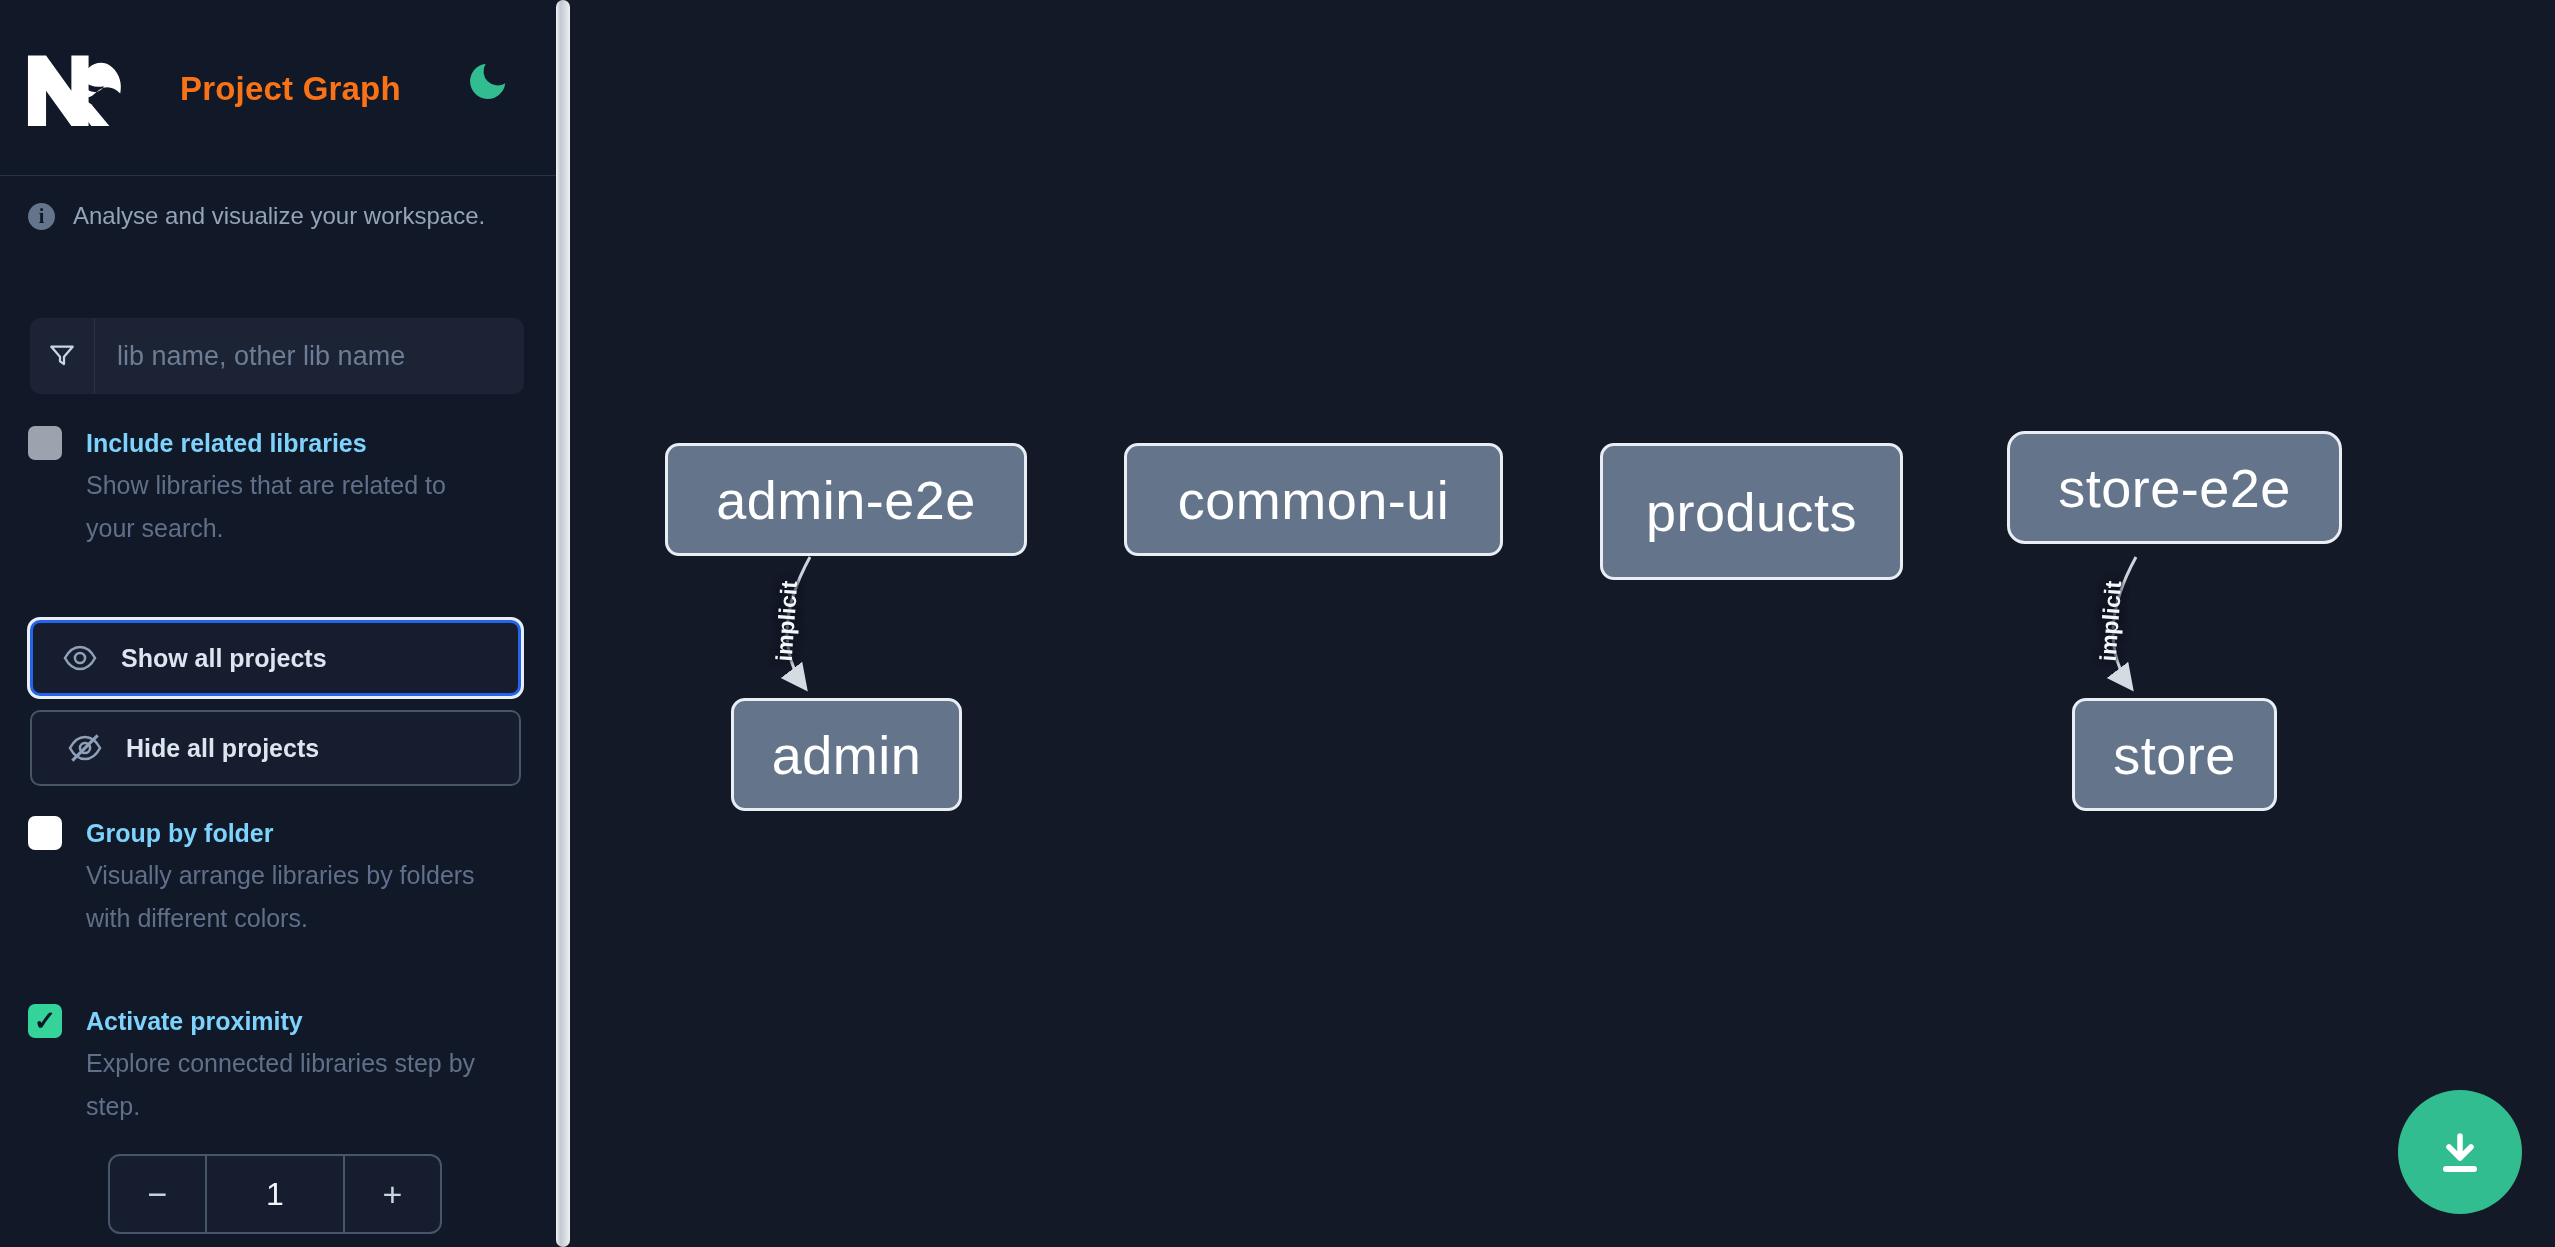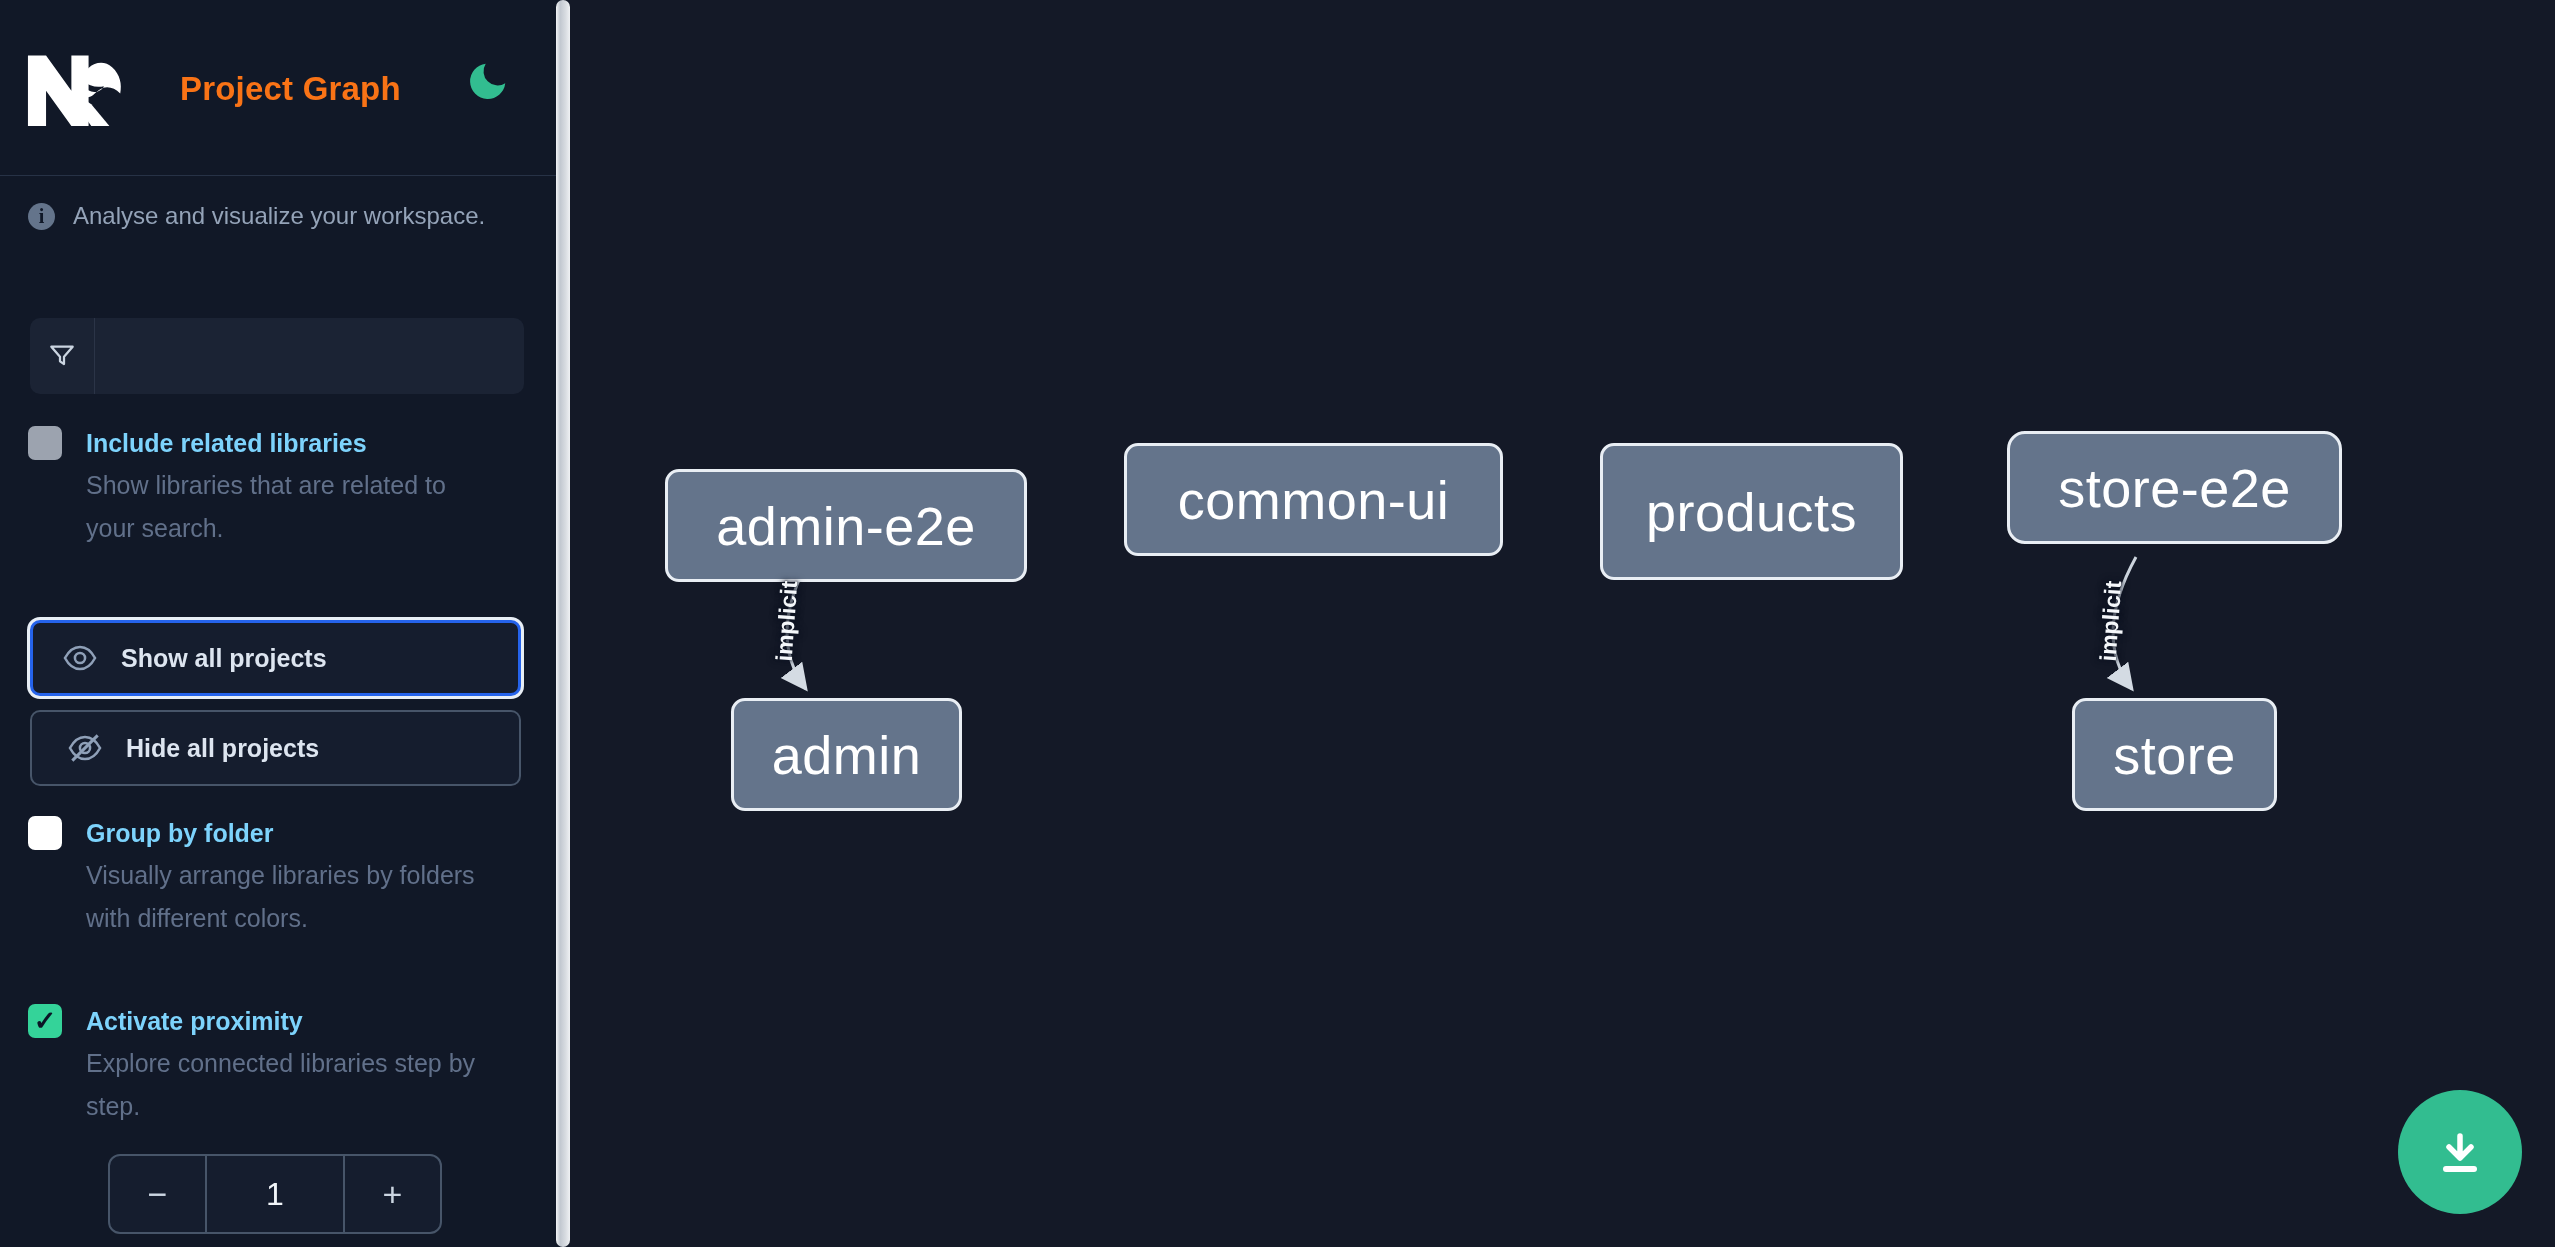--- a/index.html
+++ b/index.html
@@ -77,21 +77,21 @@
         <marker id="arrow" markerWidth="10" markerHeight="10" refX="8" refY="4.5" orient="auto">
           <path d="M0,0 L9,4.5 L0,9 Z" fill="#d4dbe3"></path>
         </marker>
       </defs>
       <g id="edge-paths">
           <path d="M 810 557 C 788 597, 774 647, 806 689" fill="none" stroke="#ccd4dd" stroke-width="3" marker-end="url(#arrow)"></path>
           <path d="M 2136 557 C 2114 597, 2100 647, 2132 689" fill="none" stroke="#ccd4dd" stroke-width="3" marker-end="url(#arrow)"></path>
         </g>
     </svg>
     <div id="node-layer">
-        <div class="gnode" style="left: 665px; top: 443px; width: 362px; height: 113px; margin-top: 26px;">admin-e2e</div>
+        <div class="gnode" style="left: 665px; top: 443px; width: 362px; height: 113px;">admin-e2e</div>
         <div class="gnode" style="left: 1124px; top: 443px; width: 379px; height: 113px;">common-ui</div>
         <div class="gnode" style="left: 1600px; top: 443px; width: 303px; height: 137px;">products</div>
         <div class="gnode" style="left: 2007px; top: 431px; width: 335px; height: 113px; border-radius: 18px;">store-e2e</div>
         <div class="gnode" style="left: 731px; top: 698px; width: 231px; height: 113px;">admin</div>
         <div class="gnode" style="left: 2072px; top: 698px; width: 205px; height: 113px;">store</div>
         <div class="edge-label" style="left: 787px; top: 621px;">implicit</div>
         <div class="edge-label" style="left: 2111px; top: 621px;">implicit</div>
       </div>
     <button class="fab" title="">
       <svg width="56" height="56" viewBox="0 0 56 56">
@@ -125,20 +125,21 @@
       <span class="info-badge">i</span>
       <span class="info-text">Analyse and visualize your workspace.</span>
     </div>
 
     <div class="search">
       <span class="search-icon-cell">
         <svg width="32" height="32" viewBox="0 0 24 24">
           <path d="M4 5 H20 L13.5 12.5 V18 L10.5 16 V12.5 Z" fill="none" stroke="#cbd5e1" stroke-width="1.7" stroke-linejoin="round"></path>
         </svg>
       </span>
+      <input type="text" placeholder="lib name, other lib name" style="">
     </div>
 
     <div class="toggle" style="top:424px">
       <span class="cbox muted"></span>
       <span>
         <div class="toggle-label">Include related libraries</div>
         <div class="toggle-desc">Show libraries that are related to your search.</div>
       </span>
     </div>
 

